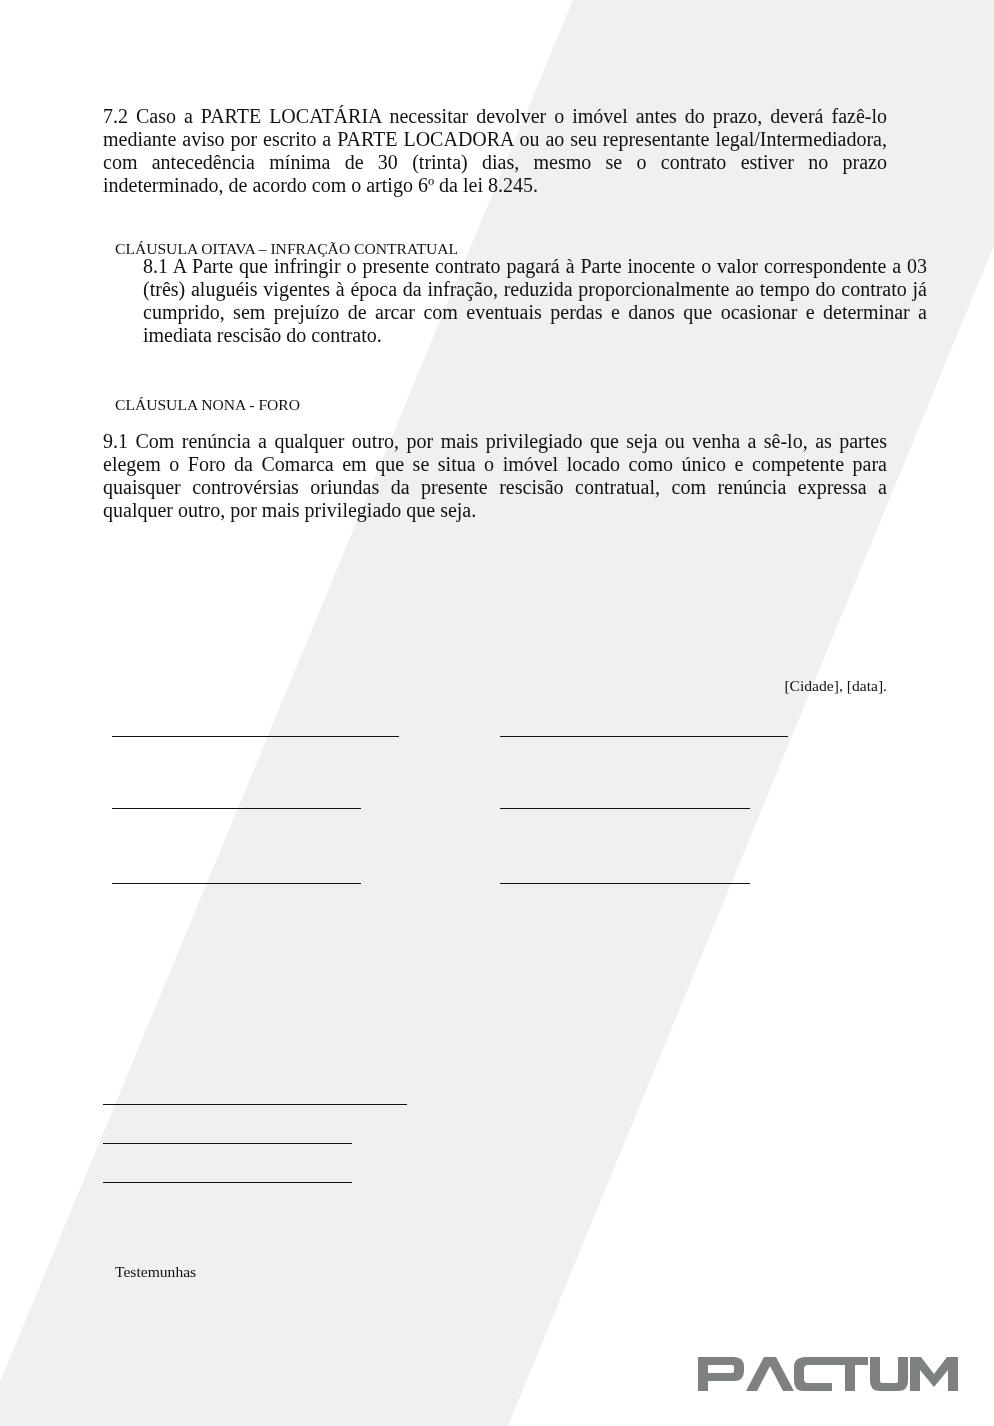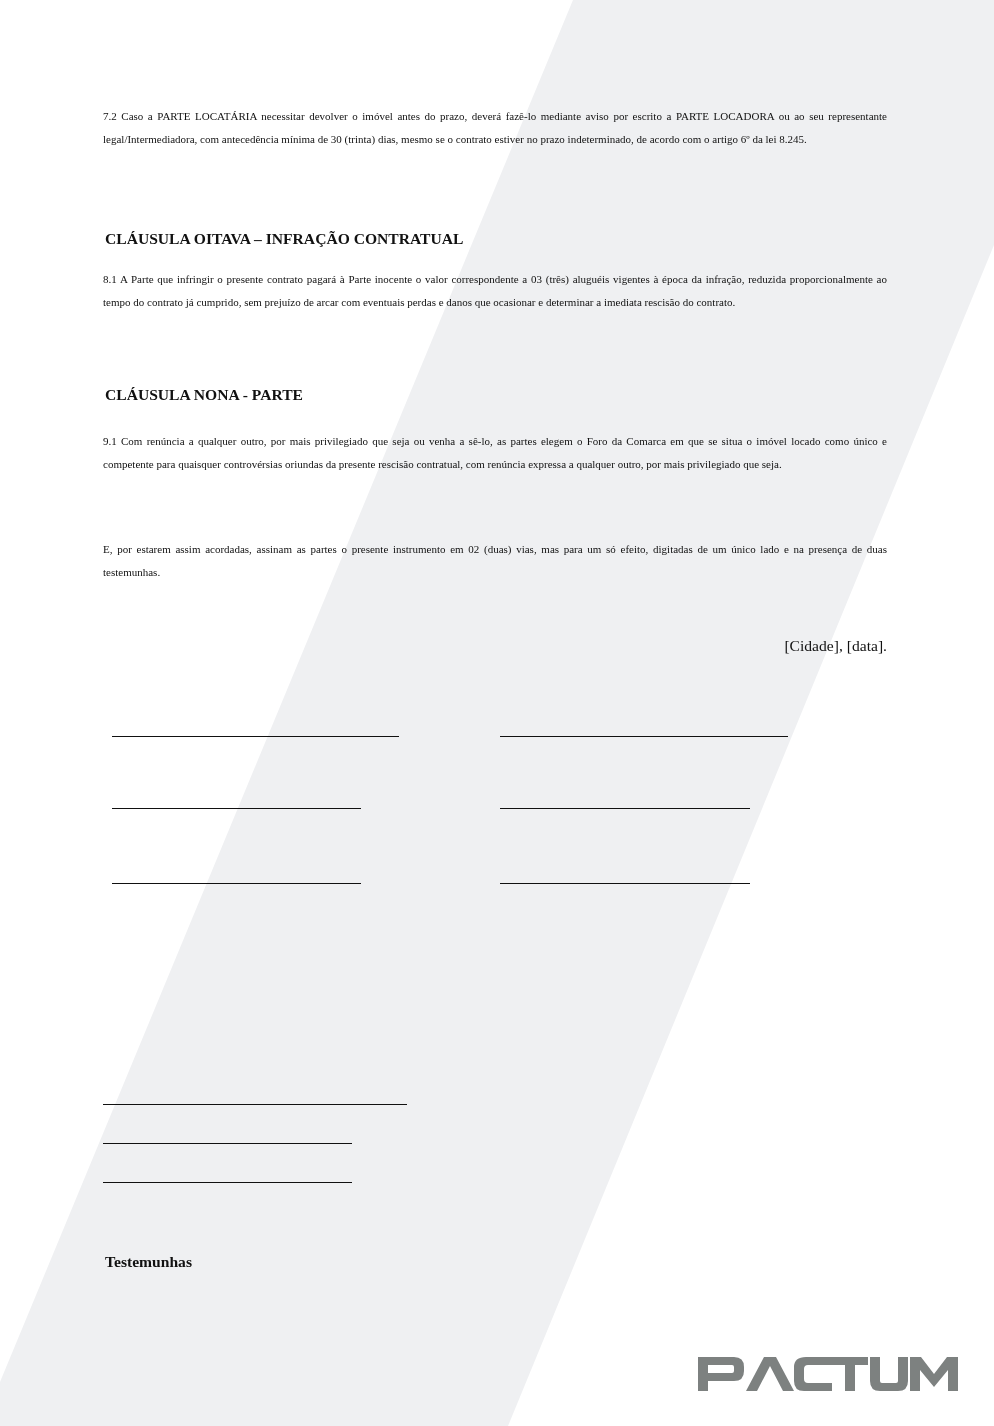--- a/index.html
+++ b/index.html
@@ -6,52 +6,51 @@
   body {
     width: 994px; height: 1426px; position: relative; overflow: hidden;
     background: #ffffff;
     font-family: "Liberation Serif", "DejaVu Serif", serif;
     color: #111111;
   }
   .bg-band { position: absolute; left: 0; top: 0; width: 994px; height: 1426px; z-index: 0; }
   .page { position: absolute; left: 0; top: 0; width: 994px; height: 1426px; z-index: 1; }
   .para {
     position: absolute; left: 103px; width: 784px;
-    font-size: 11px; line-height: 23px; text-align: justify;
+    font-size: 20px; line-height: 23px; text-align: justify;
     margin: 0;
   }
   .heading {
     position: absolute; left: 103px;
-    font-size: 15.6px; font-weight: bold; line-height: 23px; margin: 2px; text-align: right;
+    font-size: 15.6px; font-weight: normal; line-height: 23px; margin: 12px; text-align: right;
   }
   .right {
     position: absolute; right: 107px;
-    font-size: 15.6px; line-height: 23px;
+    font-size: 15.6px; line-height: 23px; margin-top: 40px;
   }
   .sigline { position: absolute; height: 0; border-top: 1.3px solid #111; }
   .logo { position: absolute; left: 696px; top: 1354px; width: 264px; height: 40px; }
 </style>
 </head>
 <body>
 
 <svg class="bg-band" viewBox="0 0 994 1426" width="994" height="1426">
   <polygon points="573,0 994,0 994,245 508,1426 0,1426 0,1382" fill="#eff0f2"></polygon>
 </svg>
 
 <div class="page">
 
   <p class="para" style="top:105px;">7.2 Caso a PARTE LOCATÁRIA necessitar devolver o imóvel antes do prazo, deverá fazê-lo mediante aviso por escrito a PARTE LOCADORA ou ao seu representante legal/Intermediadora, com antecedência mínima de 30 (trinta) dias, mesmo se o contrato estiver no prazo indeterminado, de acordo com o artigo 6º da lei 8.245.</p>
 
   <h2 class="heading" style="top:225px;">CLÁUSULA OITAVA – INFRAÇÃO CONTRATUAL</h2>
-  <p class="para" style="top:268px;">8.1 A Parte que infringir o presente contrato pagará à Parte inocente o valor correspondente a 03 (três) aluguéis vigentes à época da infração, reduzida proporcionalmente ao tempo do contrato já cumprido, sem prejuízo de arcar com eventuais perdas e danos que ocasionar e determinar a imediata rescisão do contrato.</p>
+  <p class="para" style="top:255px;margin-left:40px;">8.1 A Parte que infringir o presente contrato pagará à Parte inocente o valor correspondente a 03 (três) aluguéis vigentes à época da infração, reduzida proporcionalmente ao tempo do contrato já cumprido, sem prejuízo de arcar com eventuais perdas e danos que ocasionar e determinar a imediata rescisão do contrato.</p>
 
-  <h2 class="heading" style="top:381px;">CLÁUSULA NONA - PARTE</h2>
+  <h2 class="heading" style="top:381px;">CLÁUSULA NONA - FORO</h2>
   <p class="para" style="top:418px;margin-top:12px;">9.1 Com renúncia a qualquer outro, por mais privilegiado que seja ou venha a sê-lo, as partes elegem o Foro da Comarca em que se situa o imóvel locado como único e competente para quaisquer controvérsias oriundas da presente rescisão contratual, com renúncia expressa a qualquer outro, por mais privilegiado que seja.</p>
 
-  <p class="para" style="top:538px;">E, por estarem assim acordadas, assinam as partes o presente instrumento em 02 (duas) vias, mas para um só efeito, digitadas de um único lado e na presença de duas testemunhas.</p>
 
   <div class="right" style="top:634px;">[Cidade], [data].</div>
 
   <div class="sigline" style="left:112px; top:736px; width:287px;"></div>
   <div class="sigline" style="left:500px; top:736px; width:288px;"></div>
   <div class="sigline" style="left:112px; top:808px; width:249px;"></div>
   <div class="sigline" style="left:500px; top:808px; width:250px;"></div>
   <div class="sigline" style="left:112px; top:883px; width:249px;"></div>
   <div class="sigline" style="left:500px; top:883px; width:250px;"></div>
 

